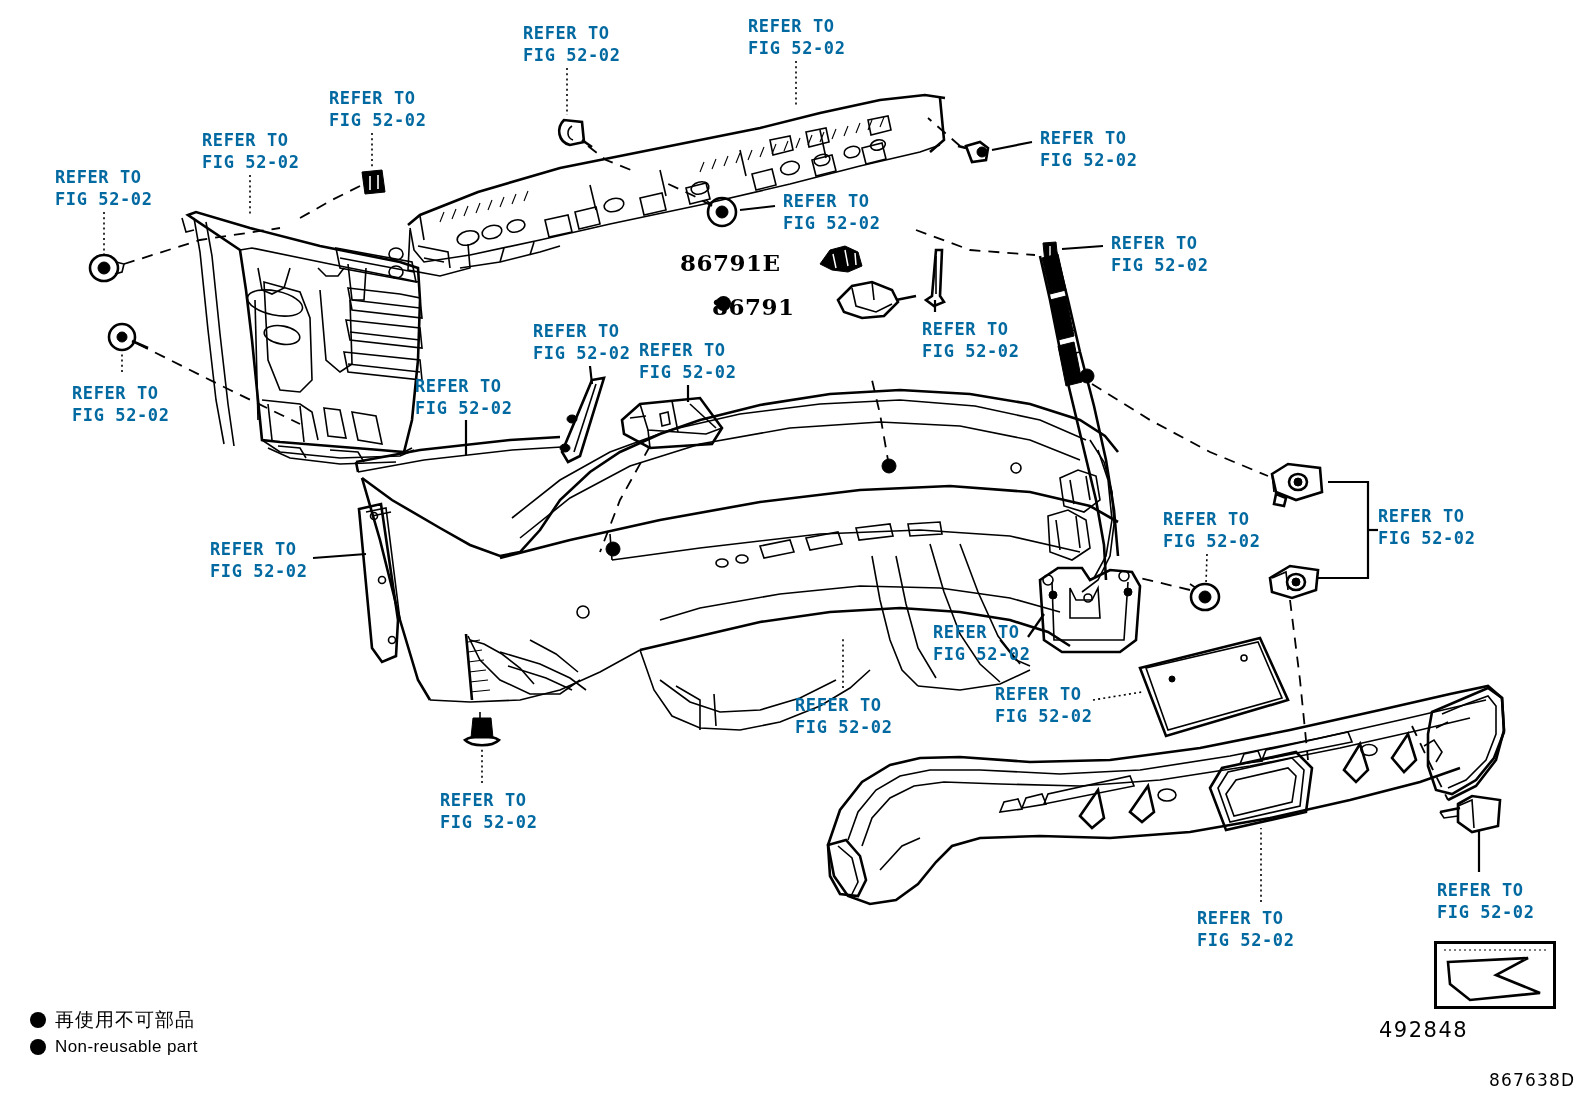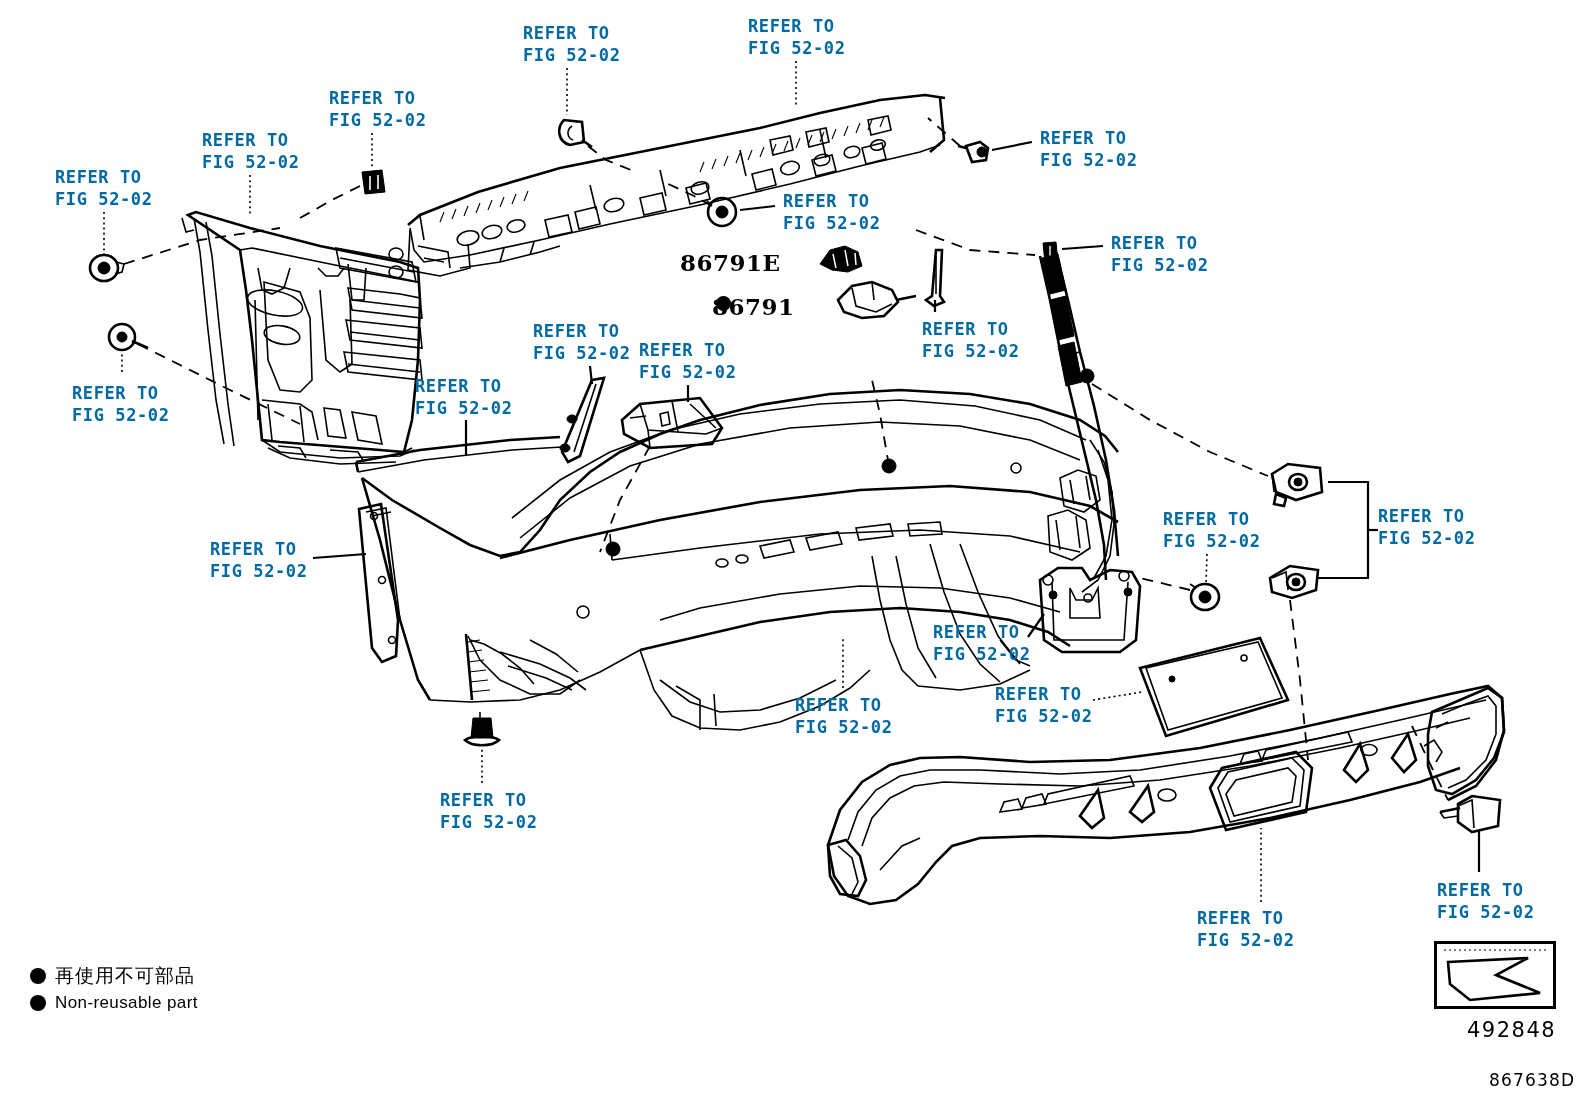--- a/index.html
+++ b/index.html
@@ -4,31 +4,31 @@
 <style>
   html,body{margin:0;padding:0;background:#fff;}
   body{width:1592px;height:1099px;position:relative;overflow:hidden;
        font-family:"DejaVu Sans Mono","Liberation Mono",monospace;color:#000;}
   #stage{position:absolute;left:0;top:0;width:1592px;height:1099px;}
   .lbl{position:absolute;font-family:"DejaVu Sans Mono","Liberation Mono",monospace;
        font-size:17px;font-weight:700;line-height:22px;letter-spacing:0.6px;
        white-space:pre;color:#0369a1;}
   .pnum{position:absolute;font-family:"DejaVu Serif","Liberation Serif",serif;
         font-size:23px;font-weight:700;letter-spacing:0.5px;white-space:pre;color:#000;}
-  .legend{position:absolute;left:30px;top:962px;}
+  .legend{position:absolute;left:30px;top:1006px;}
   .legend .row{display:flex;align-items:center;height:27px;}
   .legend .dot{width:16px;height:16px;border-radius:50%;background:#000;
                display:inline-block;margin-right:9px;flex:0 0 auto;}
   .legend .jp{font-family:"DejaVu Sans","Liberation Sans",sans-serif;font-size:19px;
               letter-spacing:1px;white-space:pre;}
   .legend .en{font-family:Liberation Sans, sans-serif;font-size:17px;
               letter-spacing:0.4px;white-space:pre;}
   .arrowbox{position:absolute;left:1434px;top:941px;width:122px;height:68px;
             border:3px solid #000;box-sizing:border-box;}
-  .codeA{position:absolute;left:1467px;top:1018px;
+  .codeA{position:absolute;left:1379px;top:1018px;
          font-family:"DejaVu Sans","Liberation Sans",sans-serif;font-size:21px;
          letter-spacing:1.5px;white-space:pre;}
   .codeB{position:absolute;left:1489px;top:1058px;
          font-family:"DejaVu Sans","Liberation Sans",sans-serif;font-size:17px;
          letter-spacing:1.2px;white-space:pre;margin-top:12px;}
   .bullet{position:absolute;width:15px;height:15px;border-radius:50%;background:#000;}
   svg{position:absolute;left:0;top:0;}
   .ln{fill:none;stroke:#000;stroke-width:1.6;}
   .ln2{fill:none;stroke:#000;stroke-width:2.6;}
   .lnthin{fill:none;stroke:#000;stroke-width:1.1;}

